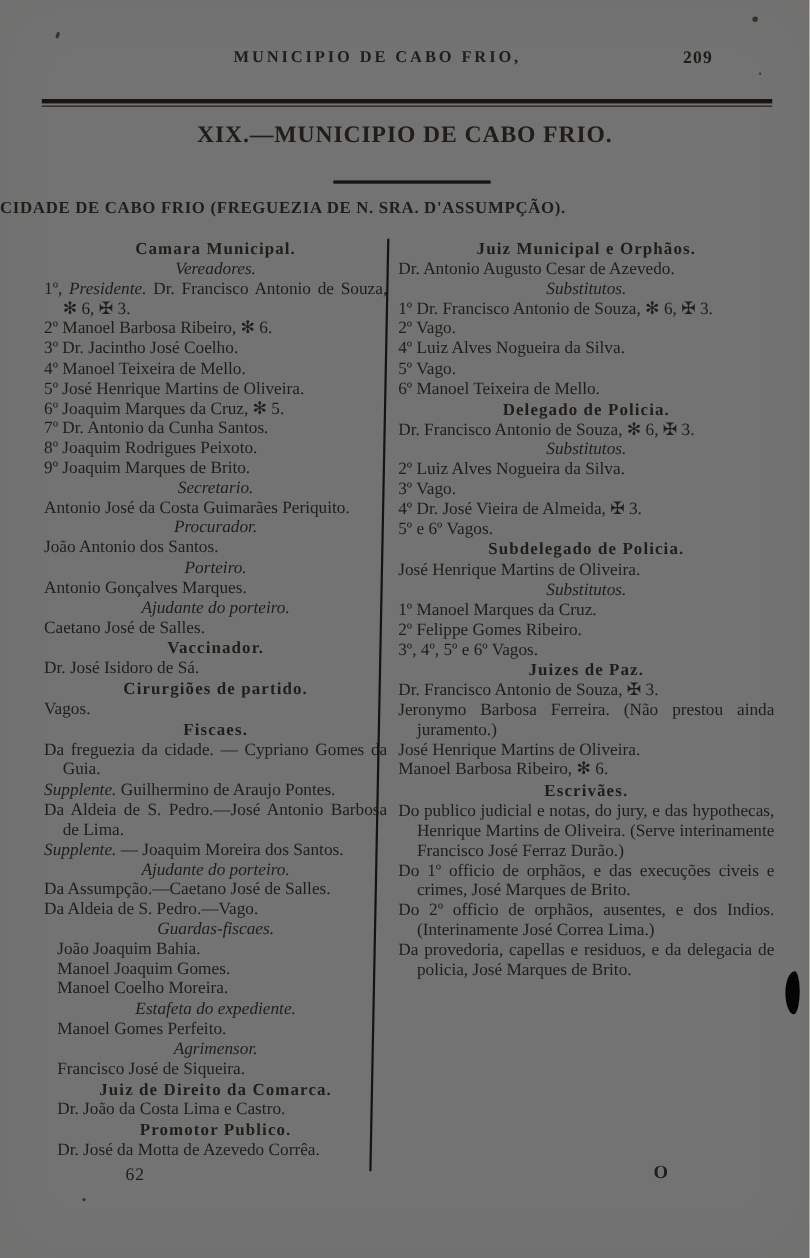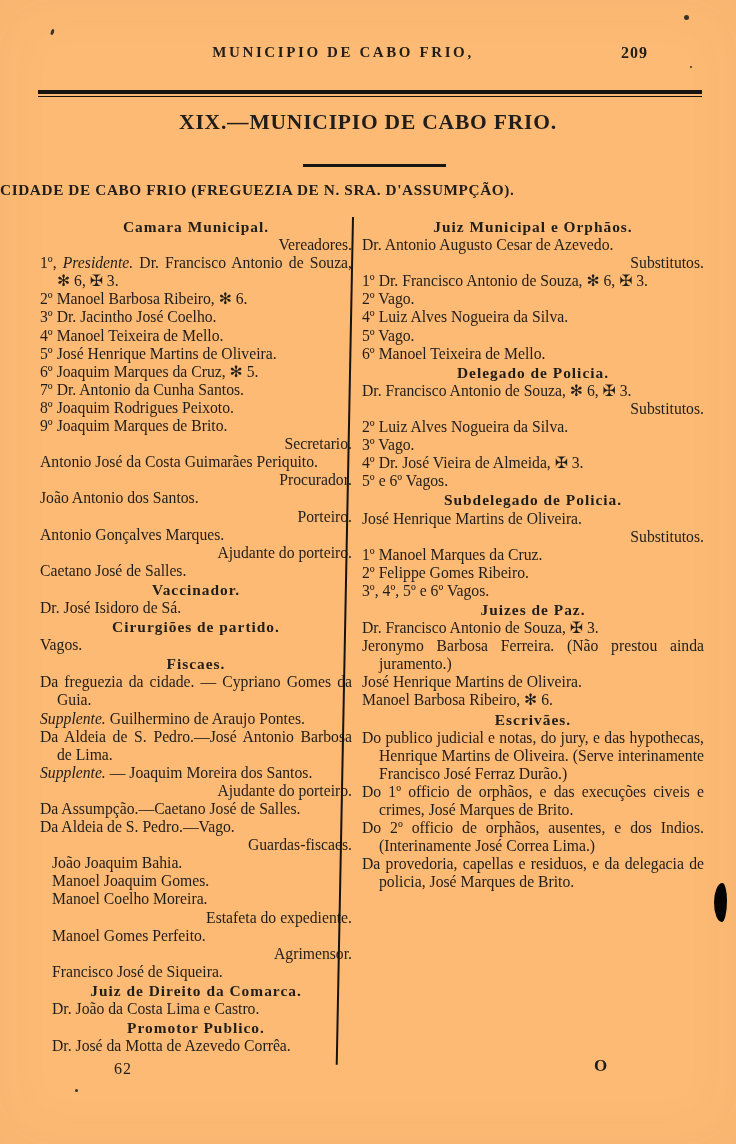--- a/index.html
+++ b/index.html
@@ -1,21 +1,21 @@
 <!DOCTYPE html>
 <html><head>
 <meta charset="utf-8">
 <title>Municipio de Cabo Frio — p. 209</title>
 <style>
   html,body{margin:0;padding:0;background:#e8e6e2;}
   .page{
     position:relative;
     width:736px;height:1144px;
     margin:0 auto;
-    background:#fdba74;
+    background:#737373;
     color:#211d19;
     font-family:"Liberation Serif","DejaVu Serif","DejaVu Sans",serif;
     overflow:hidden;
     box-shadow:inset 0 0 60px rgba(90,80,60,0.05);
   }
   
   .rh-title{
     position:absolute;top:44px;left:343px;transform:translateX(-50%);
     font-weight:bold;font-size:15px;letter-spacing:2.6px;white-space:nowrap;
   }
@@ -54,21 +54,21 @@
     width:2px;height:848px;background:#17130f;
     transform:rotate(1.1deg);transform-origin:50% 0;
     flex:none;
   }
   .col-right{width:342px;padding-left:8px;}
   .col p{margin:0;}
   .b-h{
     text-align:center;font-weight:bold;letter-spacing:1px;
     margin-top:1px !important;font-size:15.4px;
   }
-  .b-i{text-align:right;}
+  .b-i{text-align:center;font-style:italic;}
   .b-p{text-align:justify;padding-left:17px;text-indent:-17px;}
   .b-p.ind{text-indent:-5px;}
   em{font-style:italic;}
   
   .sig{position:absolute;top:1060px;left:114px;font-size:16px;letter-spacing:1px;}
   .catch{position:absolute;top:1056px;left:594px;font-size:17px;font-weight:bold;}
   
   .artifact{
     position:absolute;top:883px;left:714px;width:13px;height:39px;
     background:#050505;

